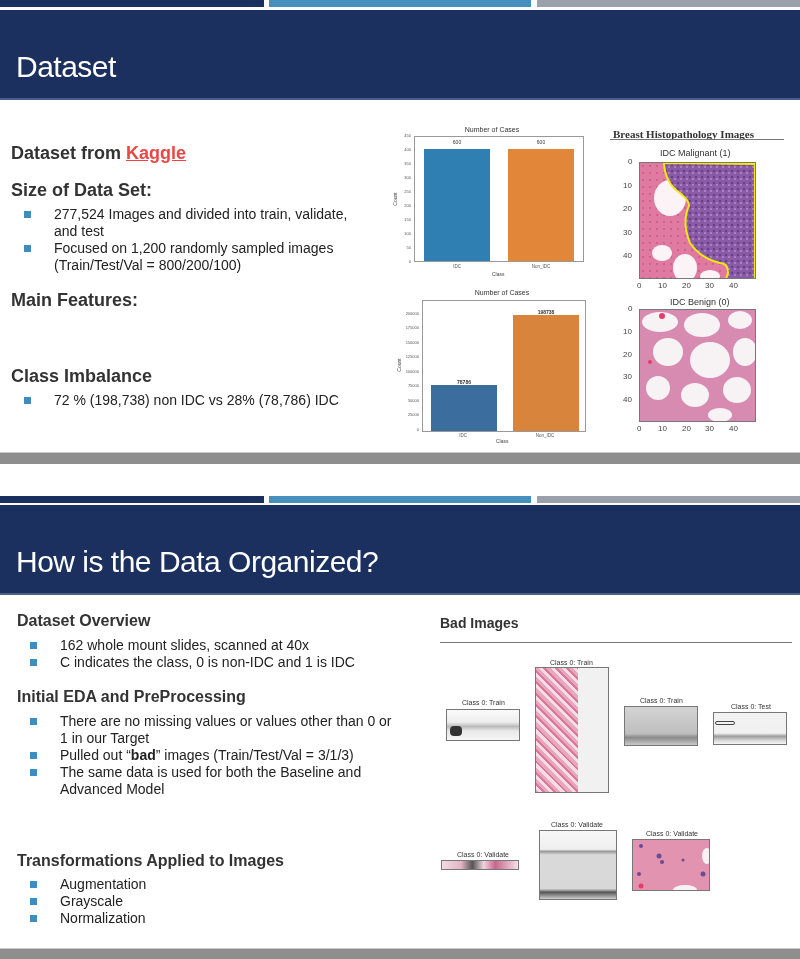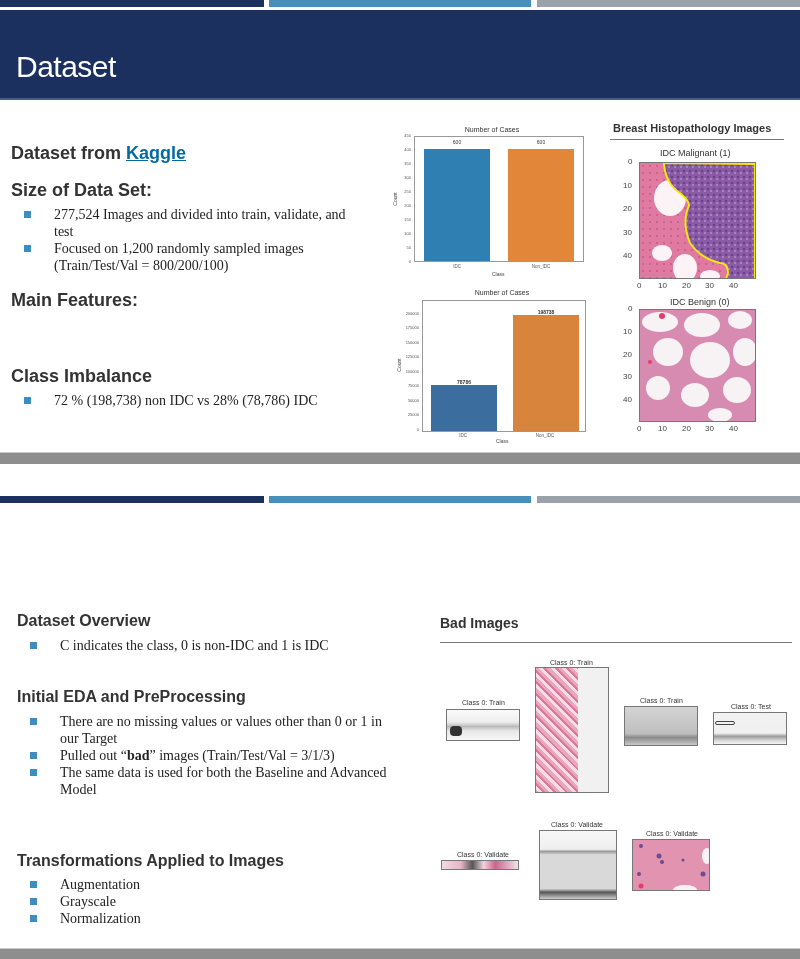--- a/index.html
+++ b/index.html
@@ -4,22 +4,22 @@
 <style>
   * { box-sizing: border-box; margin: 0; padding: 0; }
   body { width: 800px; height: 959px; background: #ffffff; font-family: "Liberation Sans", sans-serif; color: #333; position: relative; overflow: hidden; }
   .slide { position: absolute; left: 0; width: 800px; background: #fff; }
   .stripes { position: absolute; left: 0; top: 0; width: 800px; height: 7px; }
   .stripe { position: absolute; top: 0; height: 7px; }
   .titlebar { position: absolute; left: 0; width: 800px; background: #1b305e; border-bottom: 2px solid #4a5e8a; padding-left: 32px; }
   .titlebar h1 { position: absolute; left: 16px; bottom: 14px; color: #fff; font-weight: normal; font-size: 30px; font-family: "Liberation Sans", sans-serif; letter-spacing: -0.5px; }
   .gray-sep { position: absolute; left: 0; width: 800px; background: #8e8e8e; border-top: 1px solid #c8c8c8; }
   .sec-head { position: absolute; font-weight: bold; color: #333; font-size: 18px; }
-  .sec-head a { color: #0369a1; text-decoration: underline; }
-  ul.bul { position: absolute; list-style: none; font-size: 14px; line-height: 17px; color: #222; font-family: Liberation Serif, serif; }
+  .sec-head a { color: #ef4444; text-decoration: underline; }
+  ul.bul { position: absolute; list-style: none; font-size: 14px; line-height: 17px; color: #222; }
   ul.bul li { position: relative; padding-left: 44px; }
   ul.bul li::before { content: ""; position: absolute; left: 14px; top: 5px; width: 7px; height: 7px; background: #3f8cbf; }
   .chart { position: absolute; background: #fff; }
   .chart-title { position: absolute; font-size: 7px; color: #333; text-align: center; width: 100%; }
   .plot { position: absolute; border: 1px solid #999; }
   .bar { position: absolute; bottom: 0; }
   .bar-label { position: absolute; font-size: 5px; color: #333; text-align: center; width: 40px; }
   .ytick { position: absolute; font-size: 4px; color: #555; text-align: right; width: 22px; }
   .xtick { position: absolute; font-size: 4.5px; color: #555; text-align: center; width: 30px; }
   .axlab { position: absolute; font-size: 5px; color: #444; }
@@ -100,21 +100,21 @@
     <div class="ytick" style="left:5px;top:96px;">75000</div>
     <div class="ytick" style="left:5px;top:111px;">50000</div>
     <div class="ytick" style="left:5px;top:125px;">25000</div>
     <div class="ytick" style="left:5px;top:140px;">0</div>
     <div class="xtick" style="left:56px;top:146px;">IDC</div>
     <div class="xtick" style="left:138px;top:146px;">Non_IDC</div>
     <div class="axlab" style="left:104px;top:151px;">Class</div>
     <div class="axlab" style="left:0px;top:75px;transform:rotate(-90deg);">Count</div>
   </div>
 
-  <div class="panel-title" style="left:613px;top:122px;">Breast Histopathology Images</div>
+  <div class="panel-title" style="left:613px;top:128px;font-family:Liberation Serif, serif;">Breast Histopathology Images</div>
   <div class="rule" style="left:610px;top:139px;width:174px;"></div>
 
   <div class="img-title" style="left:660px;top:148px;">IDC Malignant (1)</div>
   <div class="tissue" style="left:639px;top:162px;width:117px;height:117px;background:#e27fa2;">
     <svg width="117" height="117" viewBox="0 0 117 117">
       <defs>
         <pattern id="dots1" width="6" height="6" patternUnits="userSpaceOnUse">
           <rect width="6" height="6" fill="#8a5ba6"></rect>
           <circle cx="2" cy="2" r="1.3" fill="#6b3f8a"></circle>
           <circle cx="5" cy="4" r="1" fill="#b58ac8"></circle>
@@ -175,23 +175,27 @@
 </div>
 
 <div class="gray-sep" style="top:452px;height:12px;"></div>
 
 <div class="slide" style="top:496px;height:452px;">
   <div class="stripes">
     <div class="stripe" style="left:0;width:264px;background:#1b305e;"></div>
     <div class="stripe" style="left:269px;width:262px;background:#4590bd;"></div>
     <div class="stripe" style="left:537px;width:263px;background:#9aa1aa;"></div>
   </div>
+  <div class="titlebar" style="top:9px;height:90px;">
+    <h1>How is the Data Organized?</h1>
+  </div>
 
   <div class="sec-head" style="left:17px;top:116px;font-size:16px;">Dataset Overview</div>
   <ul class="bul" style="left:16px;top:141px;width:380px;">
+    <li>162 whole mount slides, scanned at 40x</li>
     <li>C indicates the class, 0 is non-IDC and 1 is IDC</li>
   </ul>
 
   <div class="sec-head" style="left:17px;top:192px;font-size:16px;">Initial EDA and PreProcessing</div>
   <ul class="bul" style="left:16px;top:217px;width:380px;">
     <li>There are no missing values or values other than 0 or 1 in our Target</li>
     <li><span>Pulled out “</span><b>bad</b><span>” images (Train/Test/Val = 3/1/3)</span></li>
     <li>The same data is used for both the Baseline and Advanced Model</li>
   </ul>
 

